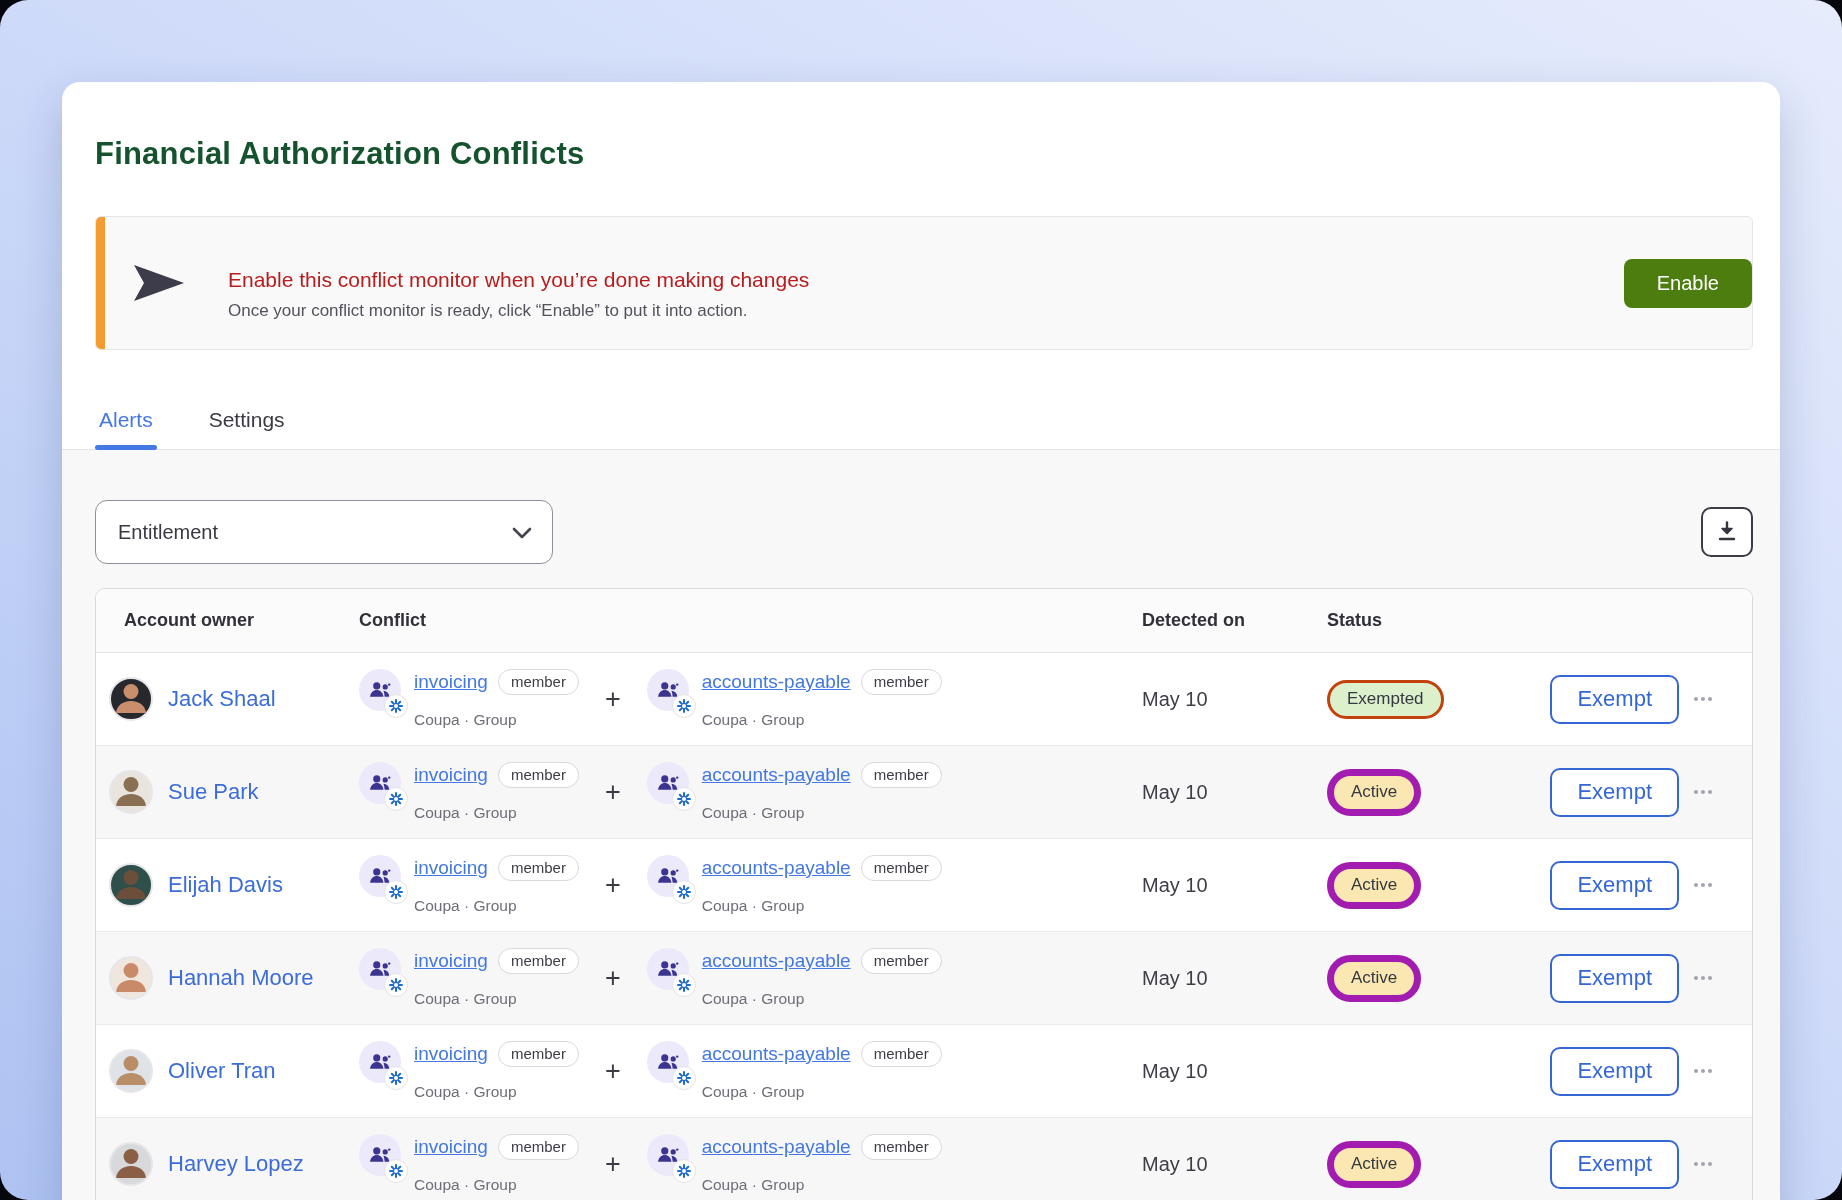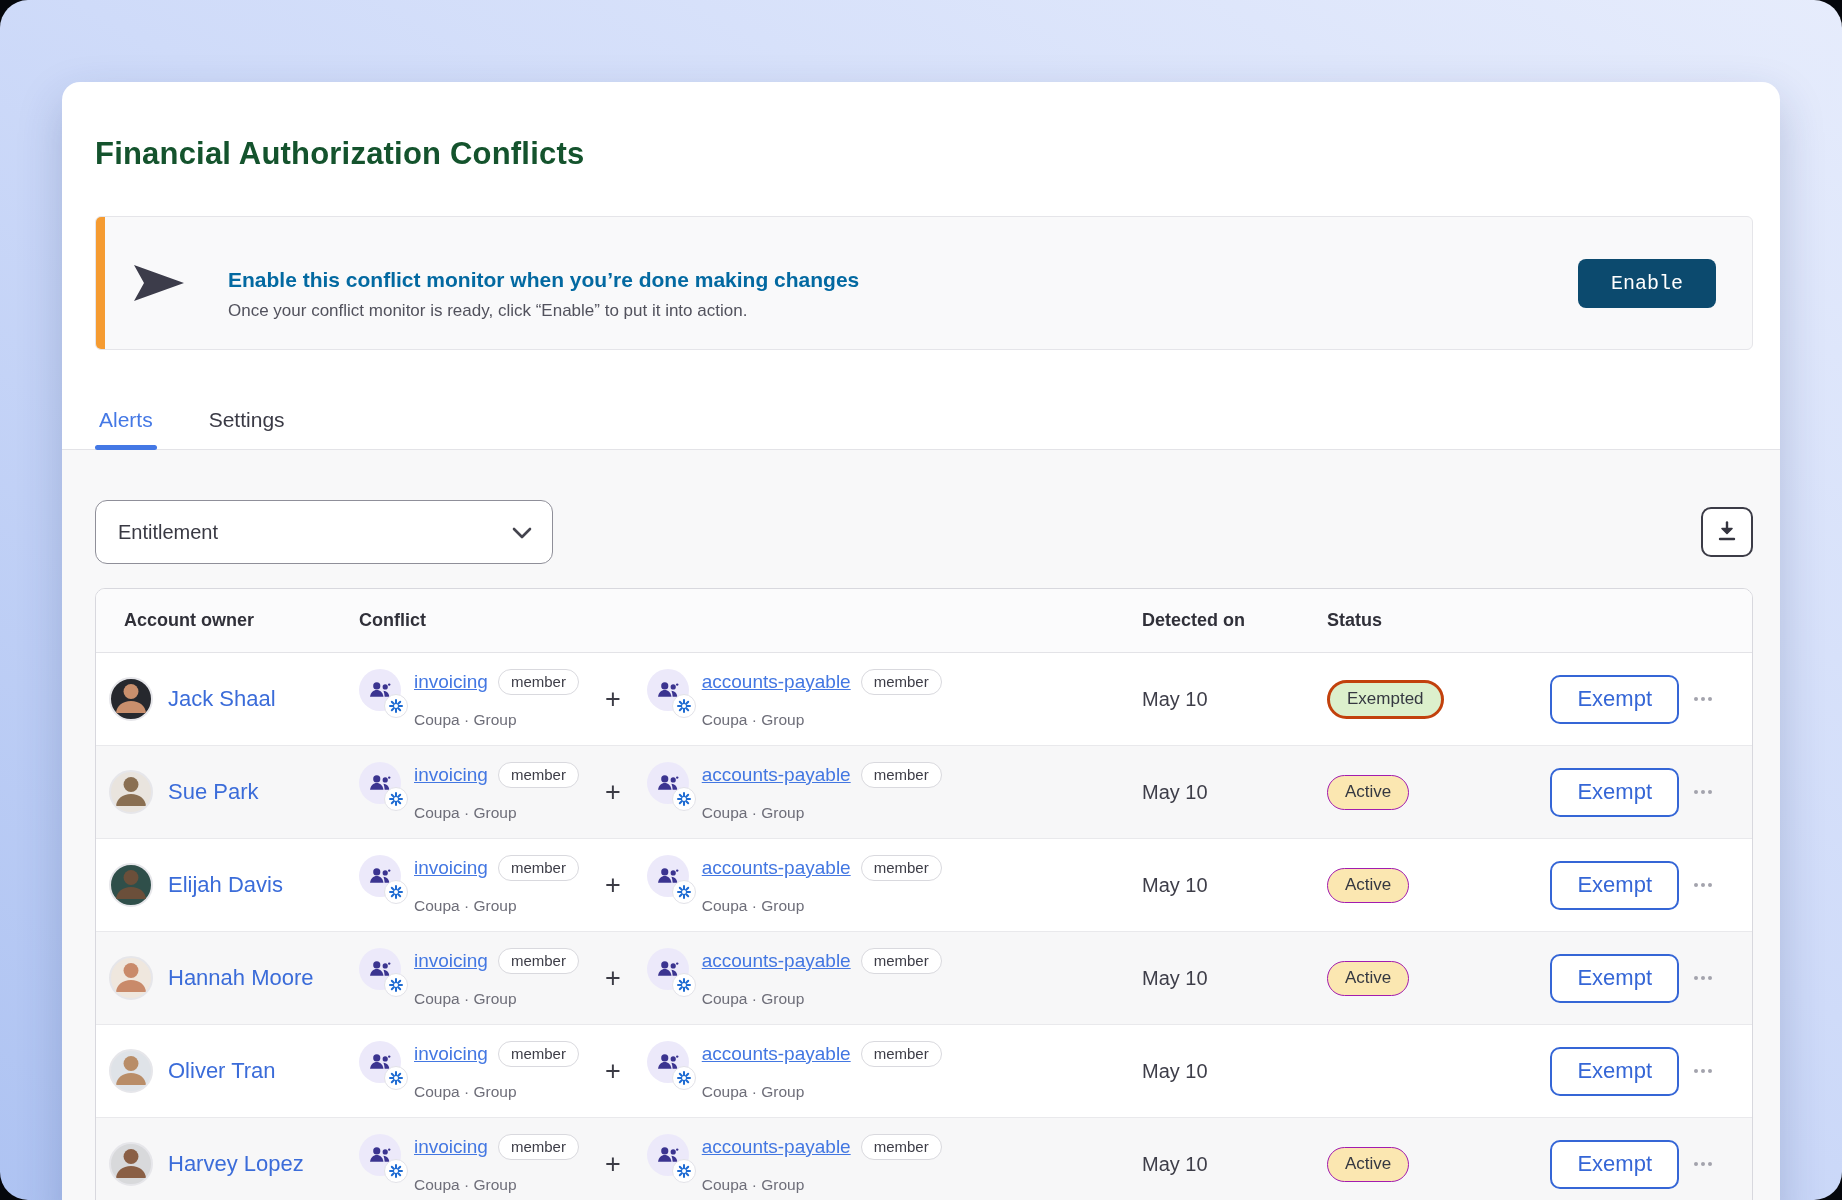--- a/index.html
+++ b/index.html
@@ -13,24 +13,24 @@
           padding:0 27px 0 33px; overflow:hidden; }
 
   
   .page-title { margin:54px 0 0; font-size:31px; font-weight:700; color:#14532d; letter-spacing:.2px; }
 
   .banner { position:relative; margin-top:44px; height:134px; background:#f9f9fa;
             border:1px solid #e5e5e9; border-radius:6px; display:flex; align-items:center; overflow:hidden; }
   .banner-accent { position:absolute; left:0; top:0; bottom:0; width:9px; background:#f59b31; }
   .banner-icon { margin:0 40px 0 36px; flex:0 0 auto; display:flex; }
   .banner-text { display:flex; flex-direction:column; gap:9px; }
-  .banner-title { font-size:21px; font-weight:700; color:#0369a1;margin-top:22px; }
+  .banner-title { font-size:21px; font-weight:400; color:#b91c1c;margin-top:22px; }
   .banner-subtitle { font-size:17px; color:#52525d; }
-  .enable-btn { margin-left:auto; margin-right:36px; background:#0c4a6e; color:#fff; font-size:20px;
-                font-family:Liberation Mono, monospace; padding:13px 33px; border-radius:8px; border:none; cursor:pointer; }
+  .enable-btn { margin-left:auto; background:#4d7c0f; color:#fff; font-size:20px;
+                font-family:Liberation Sans, sans-serif; padding:13px 33px; border-radius:8px; border:none; cursor:pointer; }
 
   
   .tabbar { margin:48px -27px 0 -33px; padding:0 27px 0 33px; border-bottom:1px solid #e3e3e7;
             display:flex; gap:48px; }
   .tab { font-size:21px; color:#3a3a45; padding:10px 4px 17px; position:relative; cursor:pointer; }
   .tab.active { color:#4478e5; }
   .tab.active::after { content:""; position:absolute; left:0; right:0; bottom:-1px; height:5px;
                        background:#4478e5; border-radius:3px; }
 
   
@@ -69,21 +69,21 @@
   .ent-link { font-size:19px; color:#4377e2; text-decoration:underline; cursor:pointer; }
   .pill { border:1px solid #d9d9de; border-radius:999px; padding:3px 12px 4px; font-size:15px;
           color:#3d3d47; background:#fff; }
   .ent-meta { font-size:15.5px; color:#6e6e79; }
   .plus { font-size:27px; color:#3b3b45; margin:0 26px; font-weight:400; }
 
   .cell-detected { font-size:20px; color:#3e3e49; padding-left:10px; }
   .cell-status { padding-left:10px; }
   .status-badge { display:inline-block; padding:6px 17px 7px; border-radius:999px; font-size:17px; color:#353841; }
   .status-badge[data-kind="exempted"] { background:#dcf0cc; border:3px solid #c2410c; }
-  .status-badge[data-kind="active"]   { background:#fbe7b1; border:1px solid #a21caf; }
+  .status-badge[data-kind="active"]   { background:#fbe7b1; border:7px solid #a21caf; }
 
   .cell-action { display:flex; align-items:center; justify-content:flex-end; padding-right:38px; gap:13px; }
   .exempt-btn { font-size:22px; color:#3566d6; border:2px solid #3566d6; border-radius:10px;
                 background:#fff; padding:9px 25px 10px; font-family:Liberation Sans, sans-serif; cursor:pointer; }
   .more { display:flex; gap:3px; cursor:pointer; padding:4px 2px; }
   .more i { width:4px; height:4px; border-radius:50%; background:#a3a3ad; }
 </style>
 </head>
 <body>
 

